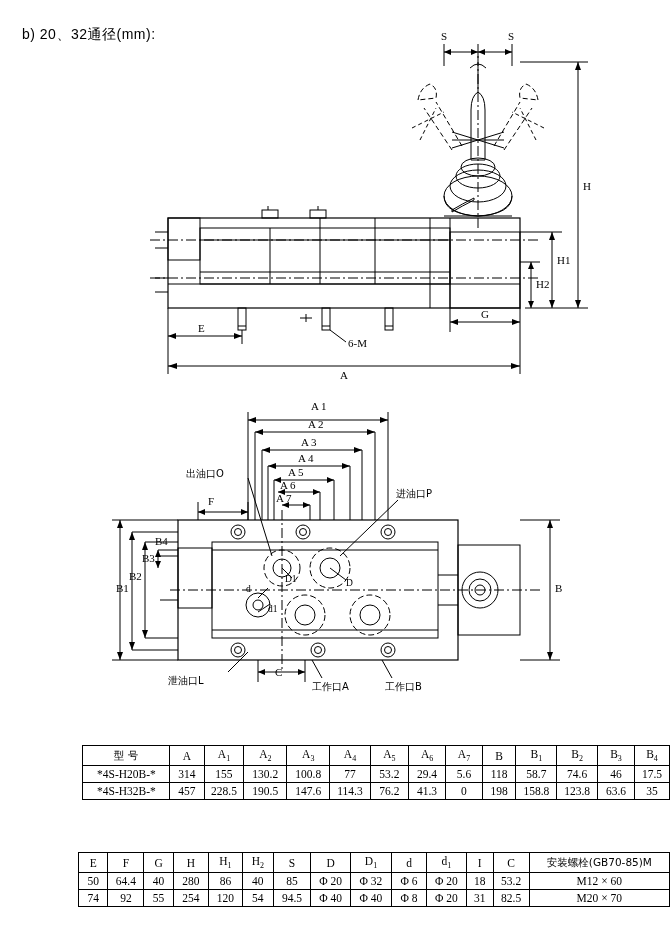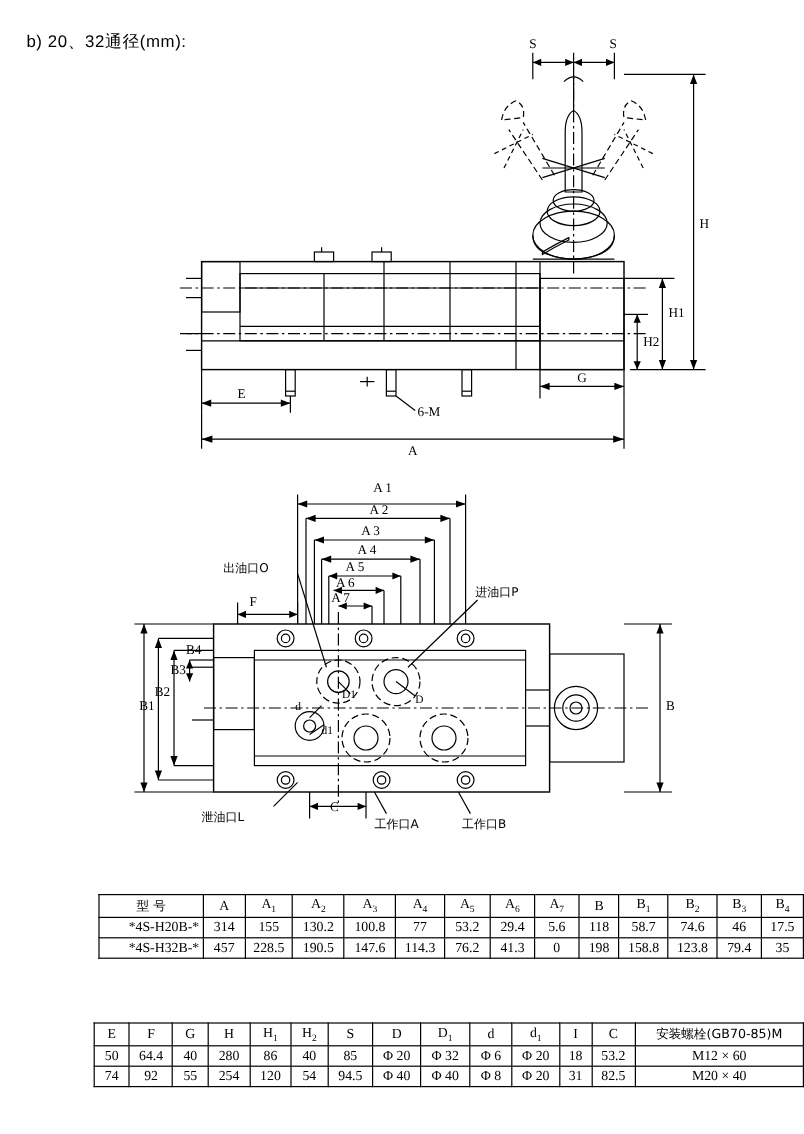--- a/index.html
+++ b/index.html
@@ -64,21 +64,21 @@
     vertical-align: middle;
     padding: 2px 3px;
     font-weight: normal;
     white-space: nowrap;
   }
   #table-main {
     left: 82px;
     top: 745px;
   }
   #table-main td.rowhdr {
-    text-align: right;
+    text-align: center;
     padding-left: 4px;
   }
   #table-sec {
     left: 78px;
     top: 852px;
   }
   .sub {
     font-size: 8px;
     vertical-align: sub;
   }
@@ -436,21 +436,21 @@
         <td>228.5</td>
         <td>190.5</td>
         <td>147.6</td>
         <td>114.3</td>
         <td>76.2</td>
         <td>41.3</td>
         <td>0</td>
         <td>198</td>
         <td>158.8</td>
         <td>123.8</td>
-        <td>79.4</td>
+        <td>63.6</td>
         <td>35</td>
       </tr>
     </tbody>
   </table>
 
   <table class="tbl" id="table-sec">
     <thead>
       <tr>
         <th style="width:28px">E</th>
         <th style="width:34px">F</th>
@@ -492,18 +492,18 @@
         <td>254</td>
         <td>120</td>
         <td>54</td>
         <td>94.5</td>
         <td>Φ 40</td>
         <td>Φ 40</td>
         <td>Φ 8</td>
         <td>Φ 20</td>
         <td>31</td>
         <td>82.5</td>
-        <td>M20 × 40</td>
+        <td>M20 × 70</td>
       </tr>
     </tbody>
   </table>
 
 </div>
 
 </body></html>

